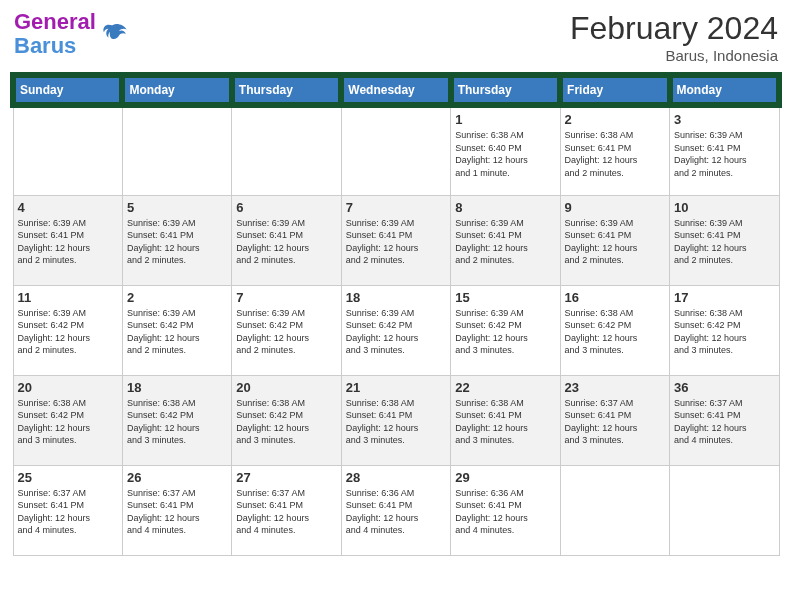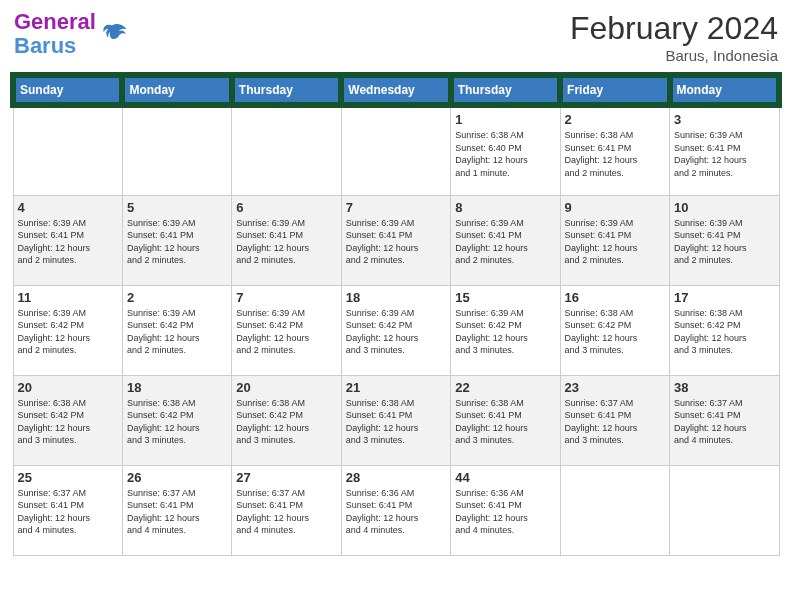--- a/index.html
+++ b/index.html
@@ -296,21 +296,21 @@
 and 3 minutes.</div>
         </td>
         <td>
           <span class="day-num">23</span>
           <div class="day-info" style="white-space: pre-line;">Sunrise: 6:37 AM
 Sunset: 6:41 PM
 Daylight: 12 hours
 and 3 minutes.</div>
         </td>
         <td>
-          <span class="day-num">38</span>
+          <span class="day-num">36</span>
           <div class="day-info" style="white-space: pre-line;">Sunrise: 6:37 AM
 Sunset: 6:41 PM
 Daylight: 12 hours
 and 4 minutes.</div>
         </td>
       </tr>
       <tr>
         <td>
           <span class="day-num">25</span>
           <div class="day-info" style="white-space: pre-line;">Sunrise: 6:37 AM
@@ -333,21 +333,21 @@
 and 4 minutes.</div>
         </td>
         <td>
           <span class="day-num">28</span>
           <div class="day-info" style="white-space: pre-line;">Sunrise: 6:36 AM
 Sunset: 6:41 PM
 Daylight: 12 hours
 and 4 minutes.</div>
         </td>
         <td>
-          <span class="day-num">44</span>
+          <span class="day-num">29</span>
           <div class="day-info" style="white-space: pre-line;">Sunrise: 6:36 AM
 Sunset: 6:41 PM
 Daylight: 12 hours
 and 4 minutes.</div>
         </td>
         <td class="empty"></td>
         <td class="empty"></td>
       </tr>
     </tbody>
 </table>

